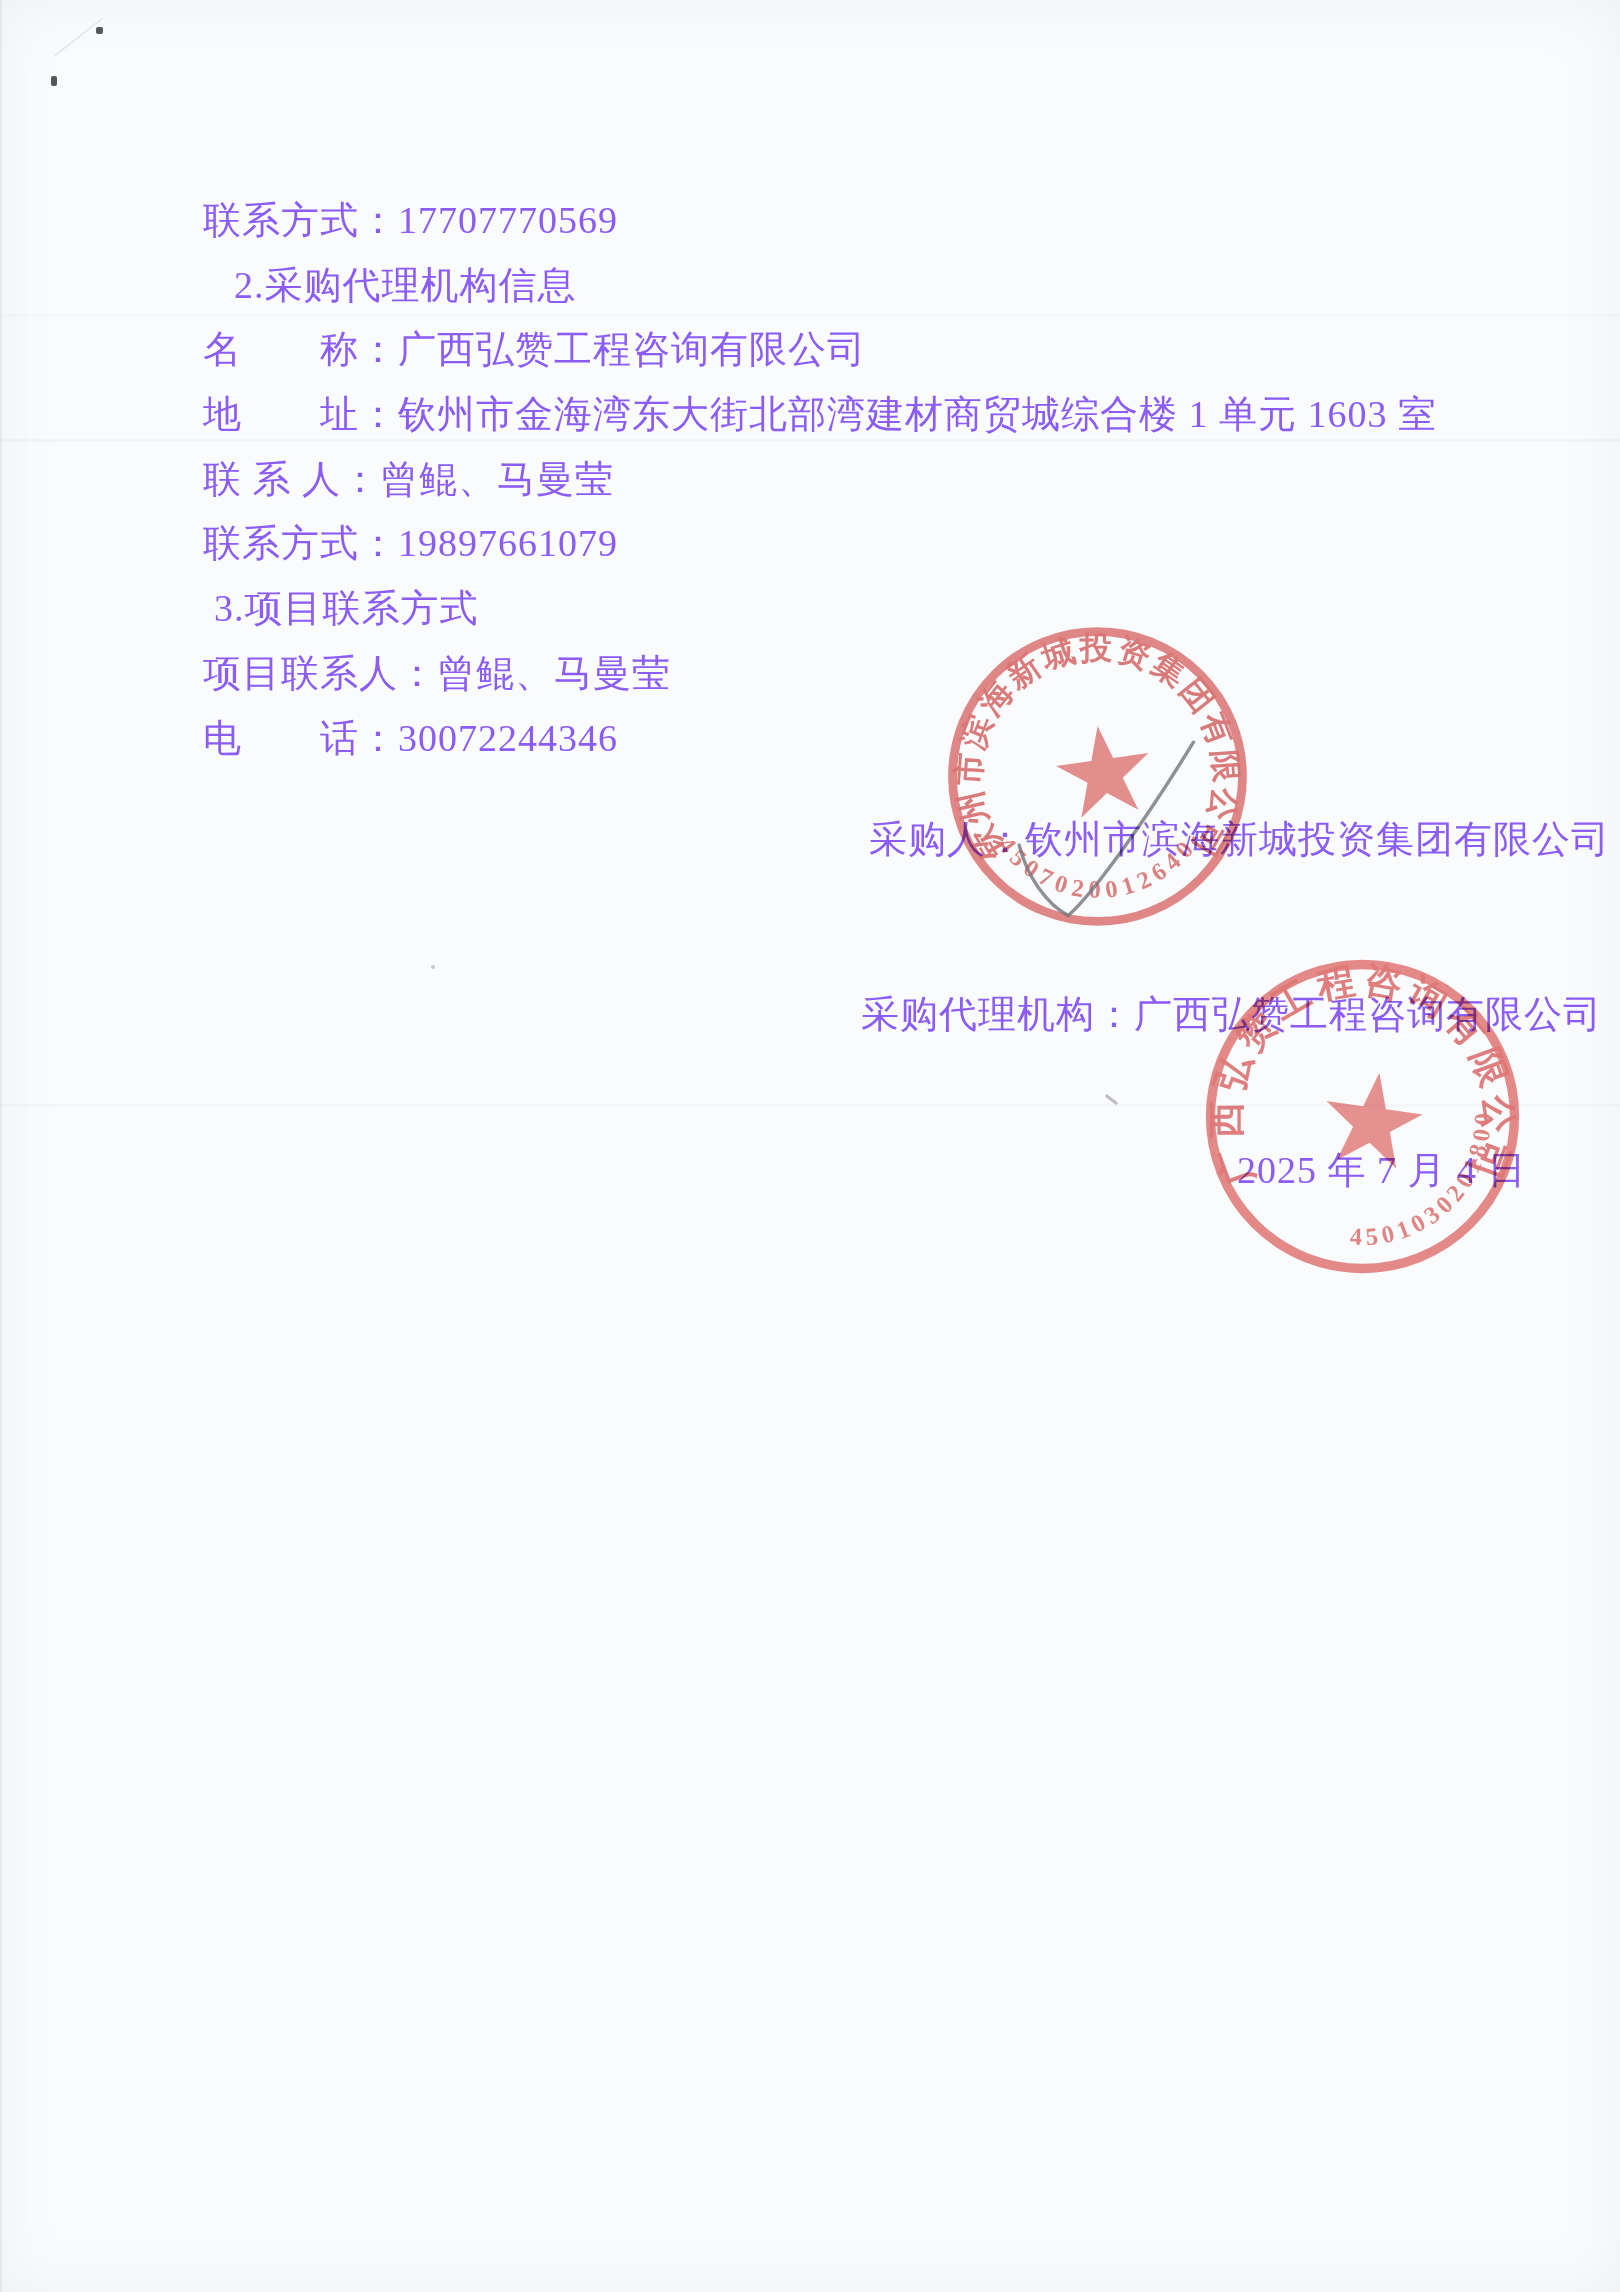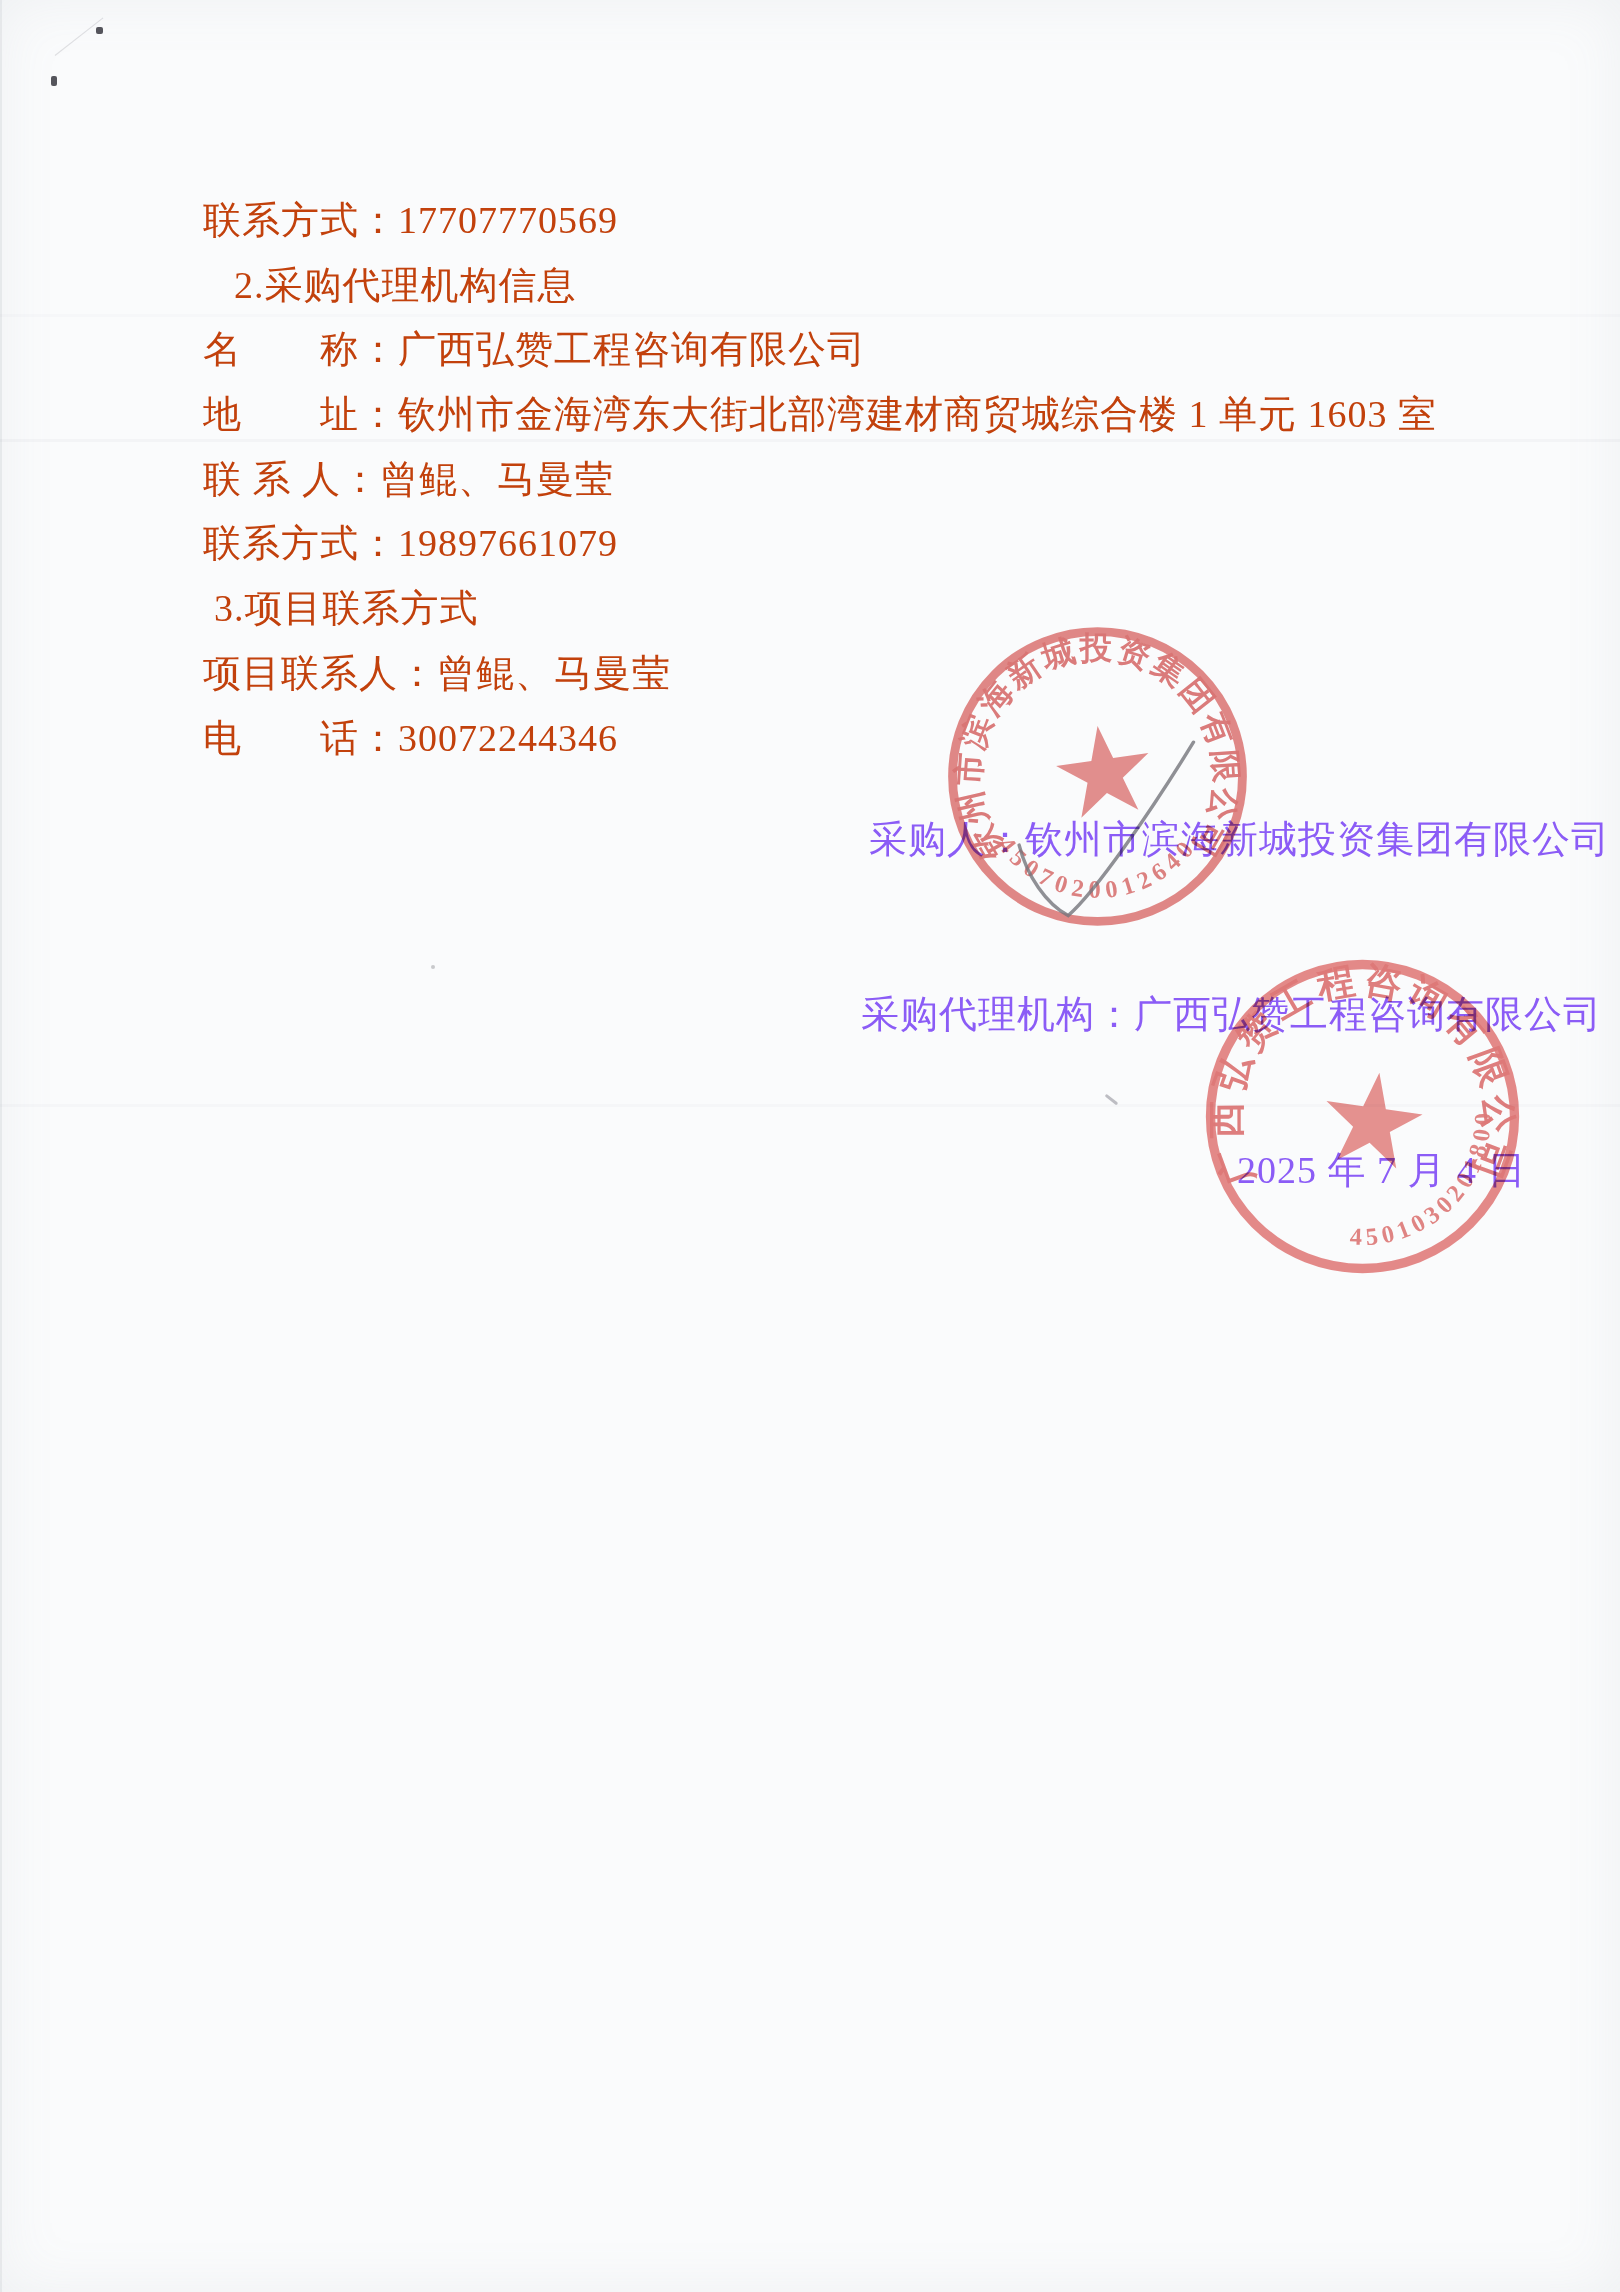--- a/index.html
+++ b/index.html
@@ -14,21 +14,21 @@
   }
   
   .streak{position:absolute;left:0;width:100%;height:2.9px;background:#9aa2ad;opacity:.07;pointer-events:none;}
   
   .tline{
     position:absolute;
     font-size:38px;
     line-height:45px;
     white-space:pre;
     letter-spacing:1px;
-    color:#c2410c;
+    color:#8b5cf6;
     z-index:2;
   }
   
   .sign{
     position:absolute;
     font-size:38px;
     line-height:45px;
     white-space:pre;
     letter-spacing:1px;
     color:#8b5cf6;

